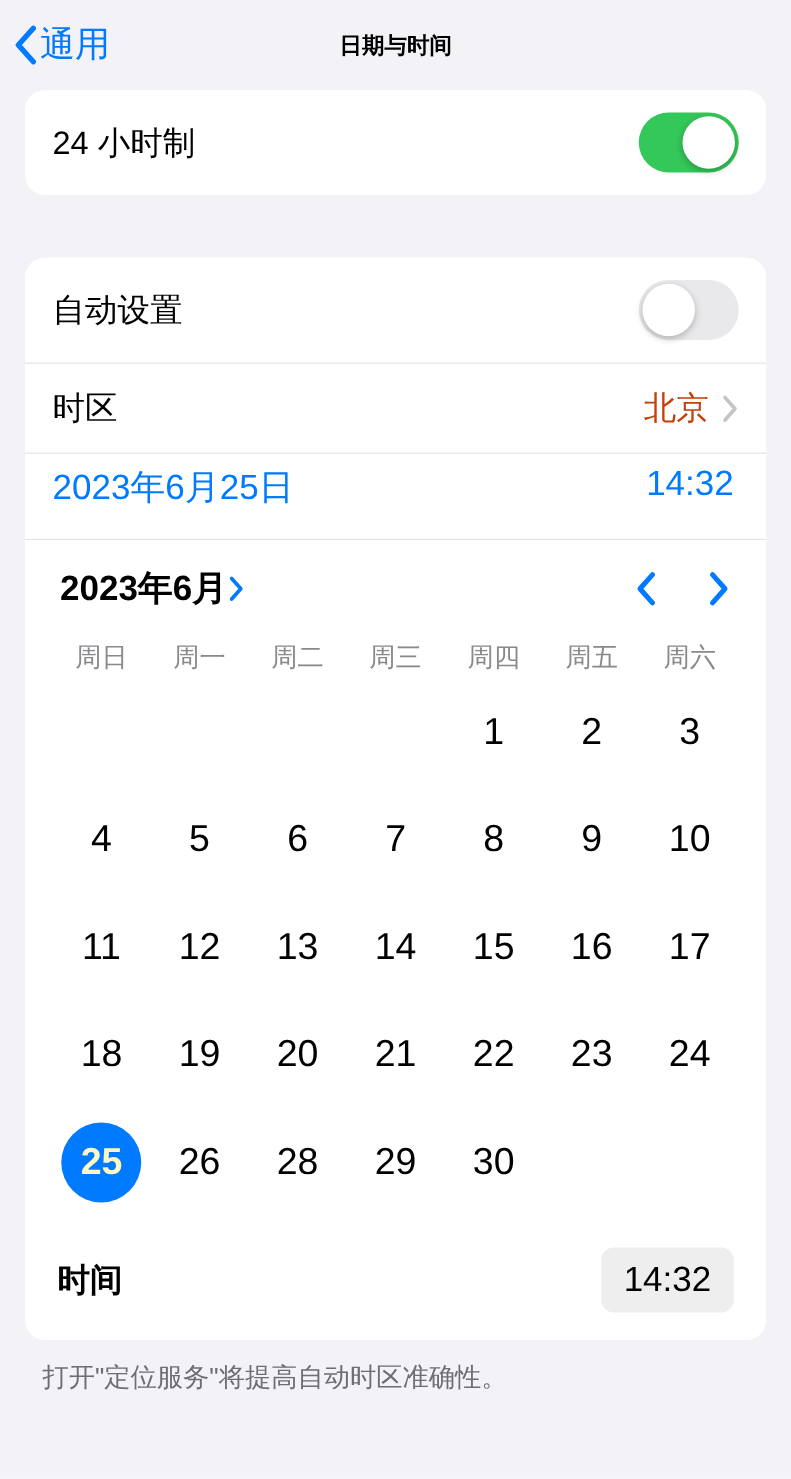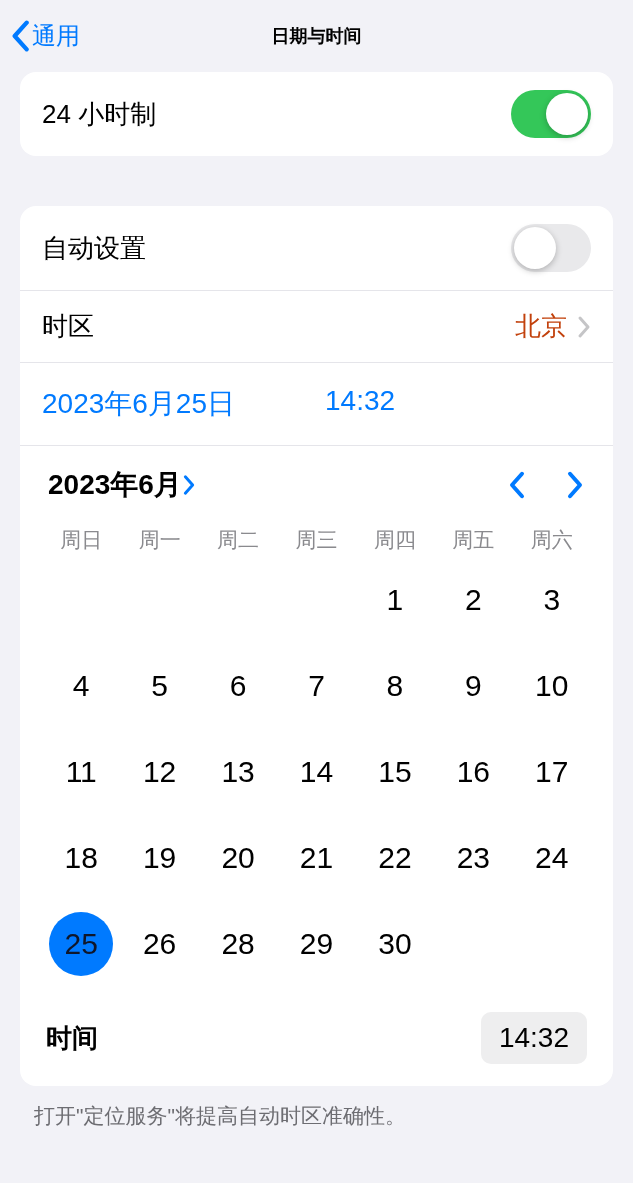--- a/index.html
+++ b/index.html
@@ -23,21 +23,21 @@
       display: flex;
       align-items: center;
       position: relative;
       padding: 0 10px;
     }
     .back-btn {
       display: flex;
       align-items: center;
       gap: 2px;
       color: #007aff;
-      font-size: 24px;
+      font-size: 28px;
       cursor: pointer;
     }
     .back-btn .chev {
       display: inline-flex;
       align-items: center;
     }
     .nav-title {
       position: absolute;
       left: 50%;
       transform: translateX(-50%);
@@ -101,23 +101,23 @@
 
     
     .disclosure {
       margin-left: 10px;
       display: inline-flex;
     }
 
     
     .dt-row {
       display: flex;
-      justify-content: flex-start;
+      justify-content: space-between;
       gap: 90px;
-      padding: 22px 26px 22px 22px;
+      padding: 8px 26px 22px 22px;
       font-size: 28px;
       color: #007aff;
     }
 
     
     .cal-header {
       display: flex;
       align-items: center;
       padding: 20px 28px 14px 28px;
     }
@@ -168,25 +168,25 @@
       justify-content: center;
       font-size: 30px;
       cursor: pointer;
       position: relative;
     }
     .day.selected span {
       width: 64px;
       height: 64px;
       border-radius: 50%;
       background: #007aff;
-      color: #0f172a;
+      color: #fef9c3;
       display: flex;
       align-items: center;
       justify-content: center;
-      font-weight: 400;
+      font-weight: 700;
     }
     .day.empty { cursor: default; }
 
     
     .time-row {
       display: flex;
       align-items: center;
       padding: 14px 26px 22px 26px;
     }
     .time-label {

